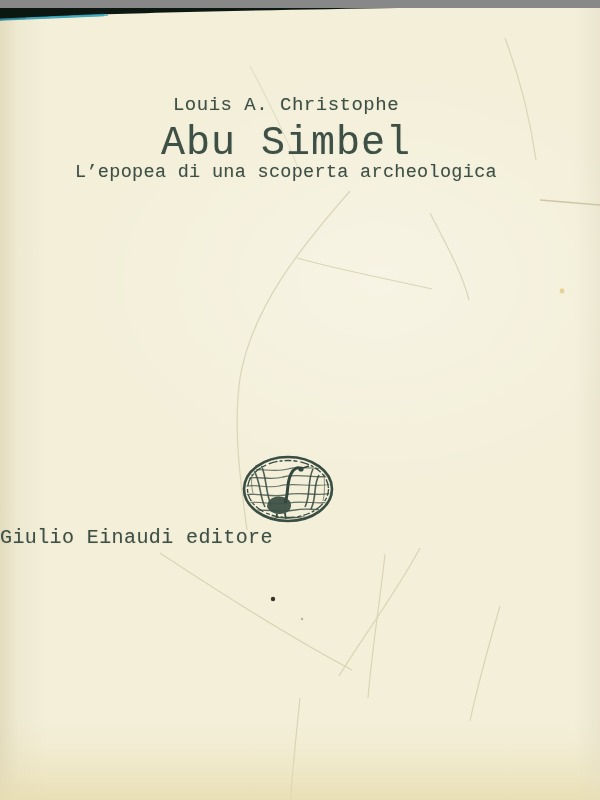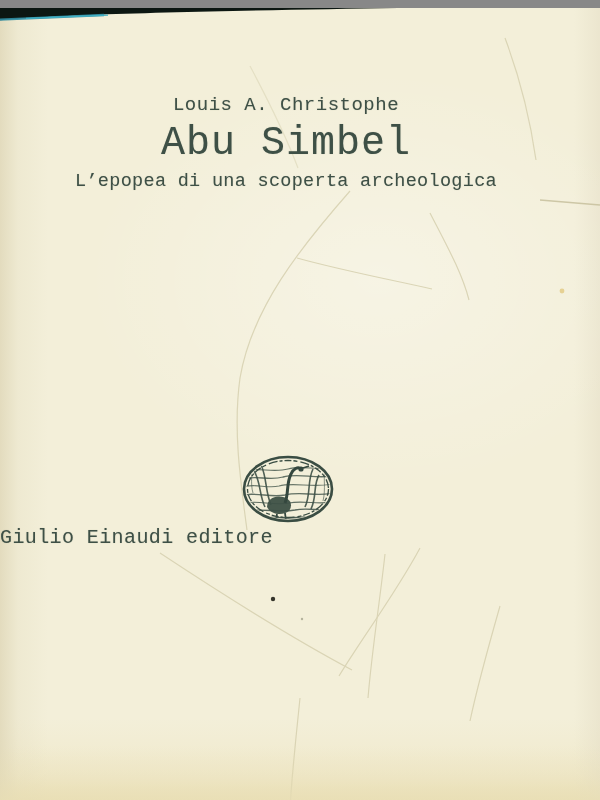--- a/index.html
+++ b/index.html
@@ -14,21 +14,21 @@
       linear-gradient(90deg, rgba(224,216,185,0.85) 0px, rgba(224,216,185,0.25) 18px, rgba(224,216,185,0) 48px),
       linear-gradient(270deg, rgba(229,222,198,0.55) 0px, rgba(229,222,198,0) 26px),
       linear-gradient(0deg, rgba(236,224,182,0.9) 0px, rgba(236,224,182,0.35) 34px, rgba(236,224,182,0) 90px),
       #f3efd9;
   }
   .layer{position:absolute;left:0;top:0;}
   .ink{color:#3e5046;text-shadow:0 0 1px rgba(62,80,70,0.25);}
   .line{position:absolute;left:0;width:572px;text-align:center;white-space:nowrap;}
   .author{top:86px;font-size:19px;letter-spacing:0.5px;}
   .title{top:113px;font-size:40px;letter-spacing:1px;}
-  .subtitle{top:163px;font-size:18.5px;letter-spacing:0.3px;}
+  .subtitle{top:154px;font-size:18.5px;letter-spacing:0.3px;}
   .publisher-caption{position:absolute;top:518px;left:0;width:564px;font-size:20px;letter-spacing:0.4px;}
   .logo{position:absolute;left:233px;top:443px;}
   .bottom-band{position:absolute;left:0;bottom:0;width:600px;height:62px;
     background:linear-gradient(0deg, rgba(232,222,180,0.95) 0px, rgba(232,222,180,0.4) 26px, rgba(232,222,180,0) 62px);}
   .bottom-line{position:absolute;left:0;bottom:4px;width:600px;height:3px;background:rgba(148,146,131,0.55);}
   .bottom-strip{position:absolute;left:0;bottom:0;width:600px;height:4px;background:#eee9d6;}
 </style>
 </head>
 <body>
 

